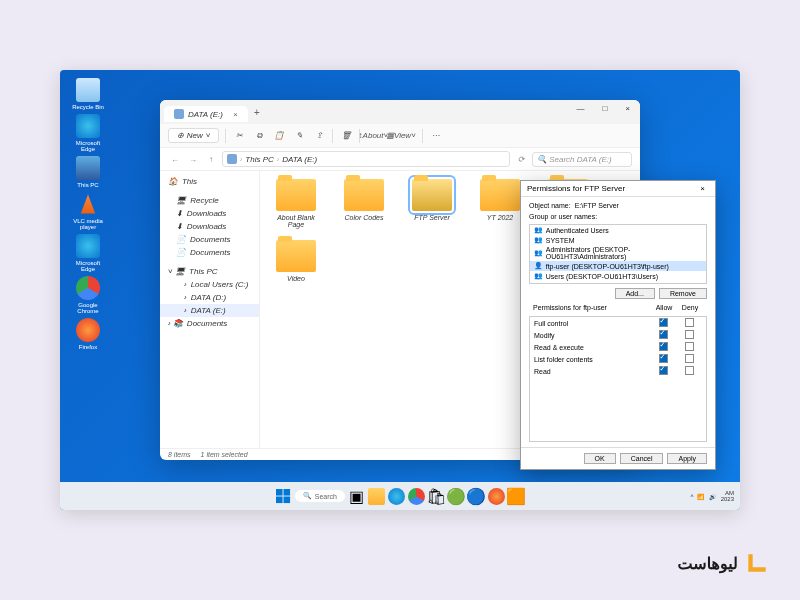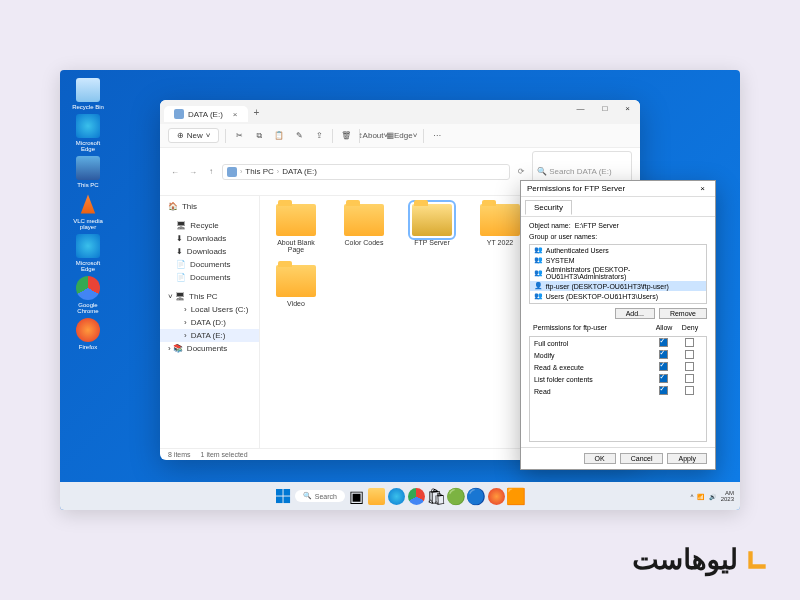--- a/index.html
+++ b/index.html
@@ -1,36 +1,36 @@
 <!DOCTYPE html>
 <html><head>
 <meta charset="utf-8">
 <style>
 * { margin: 0; padding: 0; box-sizing: border-box; font-family: 'Segoe UI', sans-serif; }
 body { width: 800px; height: 600px; background: #eeeaf5; overflow: hidden; position: relative; }
 .desktop { position: absolute; top: 70px; left: 60px; width: 680px; height: 440px; background: linear-gradient(135deg, #0a5fc4, #0f7de8); border-radius: 4px; overflow: hidden; box-shadow: 0 4px 20px rgba(0,0,0,0.15); }
 .desktop-icons { position: absolute; top: 8px; left: 8px; display: flex; flex-direction: column; gap: 4px; }
 .di { width: 40px; display: flex; flex-direction: column; align-items: center; color: #fff; font-size: 6px; text-align: center; cursor: pointer; }
 .di .ico { width: 24px; height: 24px; border-radius: 3px; margin-bottom: 2px; }
-.explorer { position: absolute; top: 30px; left: 100px; width: 480px; height: 360px; background: #fff; border-radius: 6px; box-shadow: 0 8px 30px rgba(0,0,0,0.25); display: flex; flex-direction: column; font-size: 8px; color: #333; }
+.explorer { position: absolute; top: 30px; left: 100px; width: 480px; height: 360px; background: #fff; border-radius: 6px; box-shadow: 0 8px 30px rgba(0,0,0,0.25); display: flex; flex-direction: column; font-size: 8px; color: #333; font-style: italic; }
 .tabs { display: flex; align-items: center; height: 24px; background: #f3f3f3; border-radius: 6px 6px 0 0; padding: 0 4px; }
 .tab { display: flex; align-items: center; gap: 4px; padding: 3px 10px; background: #fff; border-radius: 5px 5px 0 0; font-size: 8px; margin-top: 4px; }
 .tab .x { margin-left: 6px; color: #666; cursor: pointer; }
 .newtab { margin-left: 6px; color: #666; cursor: pointer; font-size: 10px; }
 .wincontrols { position: absolute; right: 6px; top: 2px; display: flex; gap: 10px; font-size: 8px; color: #333; }
 .wincontrols span { cursor: pointer; padding: 2px 4px; }
 .toolbar { display: flex; align-items: center; gap: 6px; padding: 4px 8px; background: #fafafa; border-bottom: 1px solid #eee; font-size: 8px; }
 .newbtn { display: flex; align-items: center; gap: 3px; padding: 2px 8px; border: 1px solid #ddd; border-radius: 3px; background: #fff; cursor: pointer; }
 .tico { width: 14px; height: 14px; display: inline-flex; align-items: center; justify-content: center; color: #555; cursor: pointer; }
 .tdiv { width: 1px; height: 14px; background: #ddd; }
 .addrbar { display: flex; align-items: center; gap: 4px; padding: 3px 8px; border-bottom: 1px solid #eee; font-size: 8px; }
 .navarrow { width: 14px; height: 14px; display: flex; align-items: center; justify-content: center; color: #888; cursor: pointer; }
 .breadcrumb { flex: 1; display: flex; align-items: center; gap: 3px; padding: 2px 4px; border: 1px solid #e0e0e0; border-radius: 3px; }
 .bc-sep { color: #aaa; font-size: 7px; }
-.search { width: 100px; padding: 15px 4px; border: 1px solid #e0e0e0; border-radius: 3px; color: #999; }
+.search { width: 100px; padding: 2px 4px; border: 1px solid #e0e0e0; border-radius: 3px; color: #999; }
 .body { display: flex; flex: 1; overflow: hidden; }
 .sidebar { width: 100px; border-right: 1px solid #eee; padding: 4px 0; font-size: 8px; overflow-y: auto; }
 .sb-item { display: flex; align-items: center; gap: 4px; padding: 2px 8px; cursor: pointer; }
 .sb-item.sub { padding-left: 16px; }
 .sb-item.sub2 { padding-left: 24px; }
 .sb-item.sel { background: #e8f0ff; }
 .sb-sep { height: 6px; }
 .content { flex: 1; padding: 8px; display: flex; flex-wrap: wrap; align-content: flex-start; gap: 12px; }
 .folder { width: 56px; display: flex; flex-direction: column; align-items: center; cursor: pointer; }
 .folder .ficon { width: 40px; height: 32px; background: linear-gradient(#ffd268, #ffb02e); border-radius: 2px; position: relative; }
@@ -60,21 +60,21 @@
 .permrow .pcol { width: 26px; text-align: center; }
 .chk { width: 9px; height: 9px; border: 1px solid #888; display: inline-block; background: #fff; }
 .chk.checked { background: #0067c0; position: relative; }
 .chk.checked::after { content: '✓'; color: #fff; font-size: 7px; position: absolute; top: -2px; left: 0px; }
 .dlgfooter { display: flex; justify-content: flex-end; gap: 4px; padding: 5px 8px; border-top: 1px solid #ddd; }
 .taskbar { position: absolute; bottom: 0; left: 0; right: 0; height: 28px; background: #e8ecf3; display: flex; align-items: center; justify-content: center; gap: 3px; }
 .tbcenter { display: flex; align-items: center; gap: 3px; }
 .tbico { width: 17px; height: 17px; border-radius: 3px; cursor: pointer; display: flex; align-items: center; justify-content: center; }
 .tbsearch { display: flex; align-items: center; gap: 3px; background: #fff; border-radius: 10px; padding: 2px 8px; font-size: 7px; color: #666; }
 .tbright { position: absolute; right: 6px; display: flex; align-items: center; gap: 4px; font-size: 6px; color: #333; }
-.brand { position: absolute; bottom: 24px; right: 30px; font-size: 28px; font-weight: bold; color: #1a1a1a; display: flex; align-items: center; gap: 6px; direction: rtl; }
+.brand { position: absolute; bottom: 24px; right: 30px; font-size: 16px; font-weight: bold; color: #1a1a1a; display: flex; align-items: center; gap: 6px; direction: rtl; }
 .brand .blogo { width: 26px; height: 26px; }
 </style>
 </head>
 <body>
 
 <div class="desktop">
 
   <div class="desktop-icons">
     <div class="di">
         <div class="ico" style="background:linear-gradient(#cde8ff,#88c4ee)"></div>
@@ -126,21 +126,21 @@
       <span class="tdiv"></span>
       <span class="tico">✂</span>
       <span class="tico">⧉</span>
       <span class="tico">📋</span>
       <span class="tico">✎</span>
       <span class="tico">⇪</span>
       <span class="tdiv"></span>
       <span class="tico">🗑</span>
       <span class="tdiv"></span>
       <span class="tico">↕ <span>About</span> ˅</span>
-      <span class="tico" style="width:auto">▦ <span>Edge</span> ˅</span>
+      <span class="tico" style="width:auto">▦ <span>View</span> ˅</span>
       <span class="tdiv"></span>
       <span class="tico">⋯</span>
     </div>
 
     <div class="addrbar">
       <span class="navarrow">←</span>
       <span class="navarrow">→</span>
       <span class="navarrow">↑</span>
       <div class="breadcrumb">
         <span style="width:10px;height:10px;background:#7aa7d9;border-radius:2px"></span>
@@ -202,21 +202,20 @@
       <span>8 items</span>
       <span>1 item selected</span>
     </div>
   </div>
 
   <div class="permdlg">
     <div class="titlebar">
       <span>Permissions for FTP Server</span>
       <span class="pclose">×</span>
     </div>
-    <div class="ptab"><span>Security</span></div>
     <div class="pbody">
       <div class="objname">
           <span>Object name:</span> 
           <span>E:\FTP Server</span>
         </div>
       <div class="grouplabel">Group or user names:</div>
       <div class="grouplist">
         <div class="gi">👥 <span>Authenticated Users</span></div>
         <div class="gi">👥 <span>SYSTEM</span></div>
         <div class="gi">👥 <span>Administrators (DESKTOP-OU61HT3\Administrators)</span></div>

